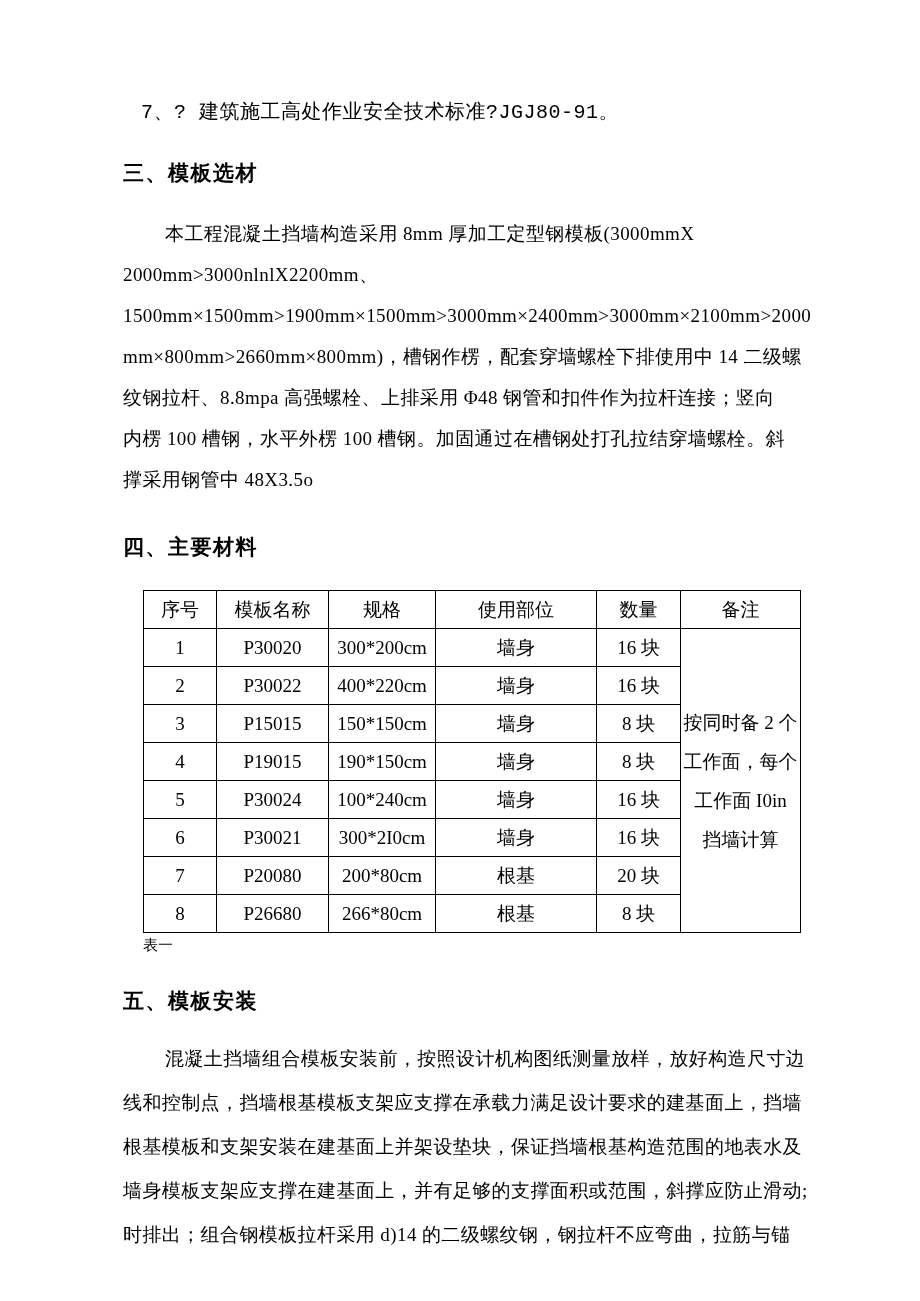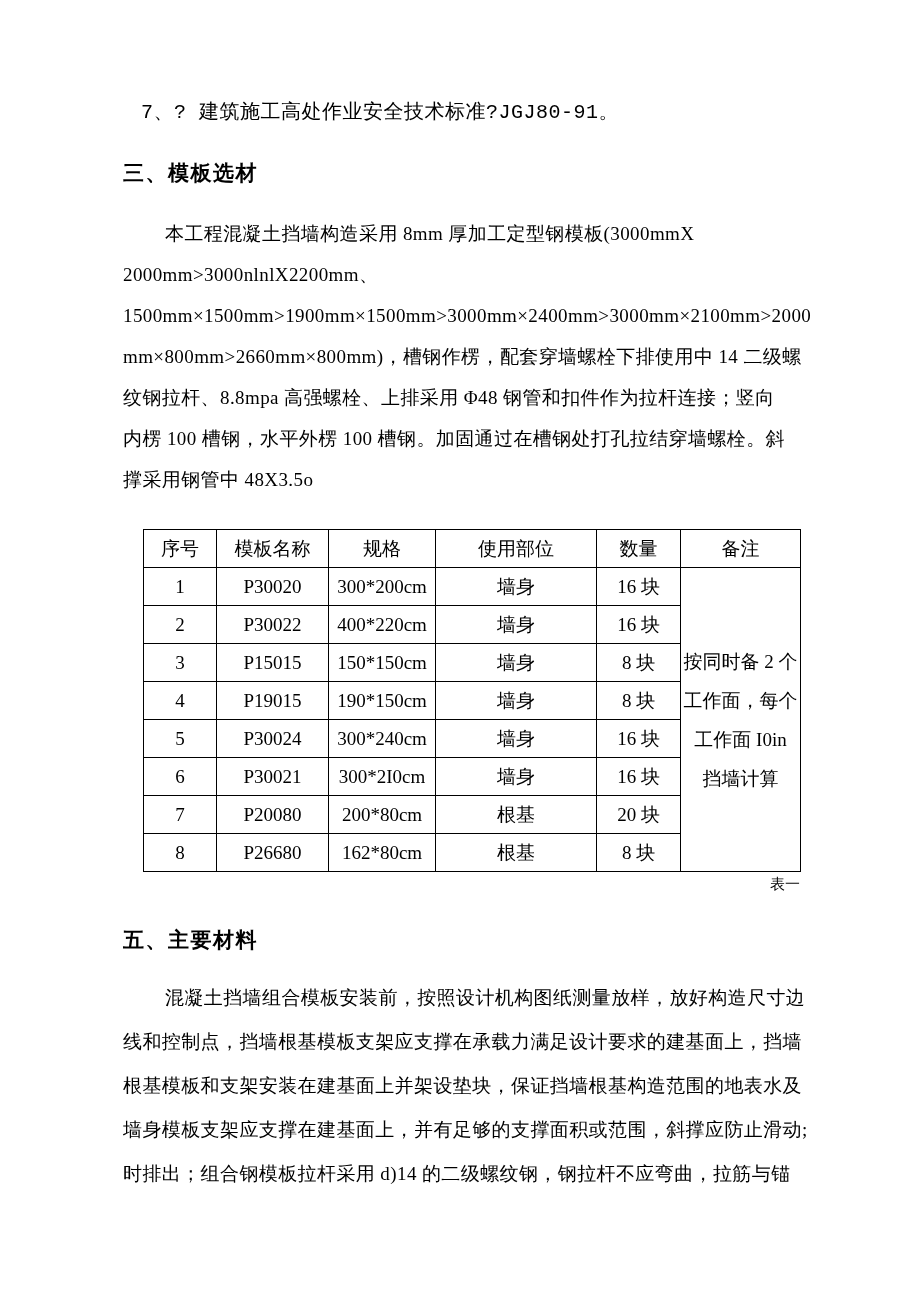--- a/index.html
+++ b/index.html
@@ -63,21 +63,21 @@
     text-align: left;
     vertical-align: middle;
     padding: 0 4px 0 10px;
   }
   td.remark-cell > div { line-height: 39px; white-space: nowrap; }
 
   .table-caption {
     width: 657px;
     margin-left: 20px;
     margin-top: 3px;
-    text-align: right;
+    text-align: left;
     font-size: 15px;
     line-height: 18px;
   }
 </style>
 </head>
 <body>
 
 <div class="page">
 
   <div class="item-line">7、? 建筑施工高处作业安全技术标准?JGJ80-91。</div>
@@ -87,20 +87,21 @@
   <div class="para indent-first">
       <div>本工程混凝土挡墙构造采用 8mm 厚加工定型钢模板(3000mmX</div>
       <div>2000mm&gt;3000nlnlX2200mm、</div>
       <div>1500mm×1500mm&gt;1900mm×1500mm&gt;3000mm×2400mm&gt;3000mm×2100mm&gt;2000</div>
       <div>mm×800mm&gt;2660mm×800mm)，槽钢作楞，配套穿墙螺栓下排使用中 14 二级螺</div>
       <div>纹钢拉杆、8.8mpa 高强螺栓、上排采用 Φ48 钢管和扣件作为拉杆连接；竖向</div>
       <div>内楞 100 槽钢，水平外楞 100 槽钢。加固通过在槽钢处打孔拉结穿墙螺栓。斜</div>
       <div>撑采用钢管中 48X3.5o</div>
     </div>
 
+  <h2 class="sec-heading">四、主要材料</h2>
 
   <table class="materials">
     <colgroup>
       <col class="c1">
         <col class="c2">
         <col class="c3">
       <col class="c4">
         <col class="c5">
         <col class="c6">
     </colgroup>
@@ -145,51 +146,51 @@
         <tr>
           <td>4</td>
           <td>P19015</td>
           <td>190*150cm</td>
           <td>墙身</td>
           <td>8 块</td>
         </tr>
         <tr>
           <td>5</td>
           <td>P30024</td>
-          <td>300*240cm</td>
+          <td>100*240cm</td>
           <td>墙身</td>
           <td>16 块</td>
         </tr>
         <tr>
           <td>6</td>
           <td>P30021</td>
           <td>300*2I0cm</td>
           <td>墙身</td>
           <td>16 块</td>
         </tr>
         <tr>
           <td>7</td>
           <td>P20080</td>
           <td>200*80cm</td>
           <td>根基</td>
           <td>20 块</td>
         </tr>
         <tr>
           <td>8</td>
           <td>P26680</td>
-          <td>162*80cm</td>
+          <td>266*80cm</td>
           <td>根基</td>
           <td>8 块</td>
         </tr>
       </tbody>
   </table>
 
   <div class="table-caption">表一</div>
 
-  <h2 class="sec-heading">五、主要材料</h2>
+  <h2 class="sec-heading">五、模板安装</h2>
 
   <div class="para indent-first para-5">
       <div>混凝土挡墙组合模板安装前，按照设计机构图纸测量放样，放好构造尺寸边</div>
       <div>线和控制点，挡墙根基模板支架应支撑在承载力满足设计要求的建基面上，挡墙</div>
       <div>根基模板和支架安装在建基面上并架设垫块，保证挡墙根基构造范围的地表水及</div>
       <div>墙身模板支架应支撑在建基面上，并有足够的支撑面积或范围，斜撑应防止滑动;</div>
       <div>时排出；组合钢模板拉杆采用 d)14 的二级螺纹钢，钢拉杆不应弯曲，拉筋与锚</div>
     </div>
 
 </div>

